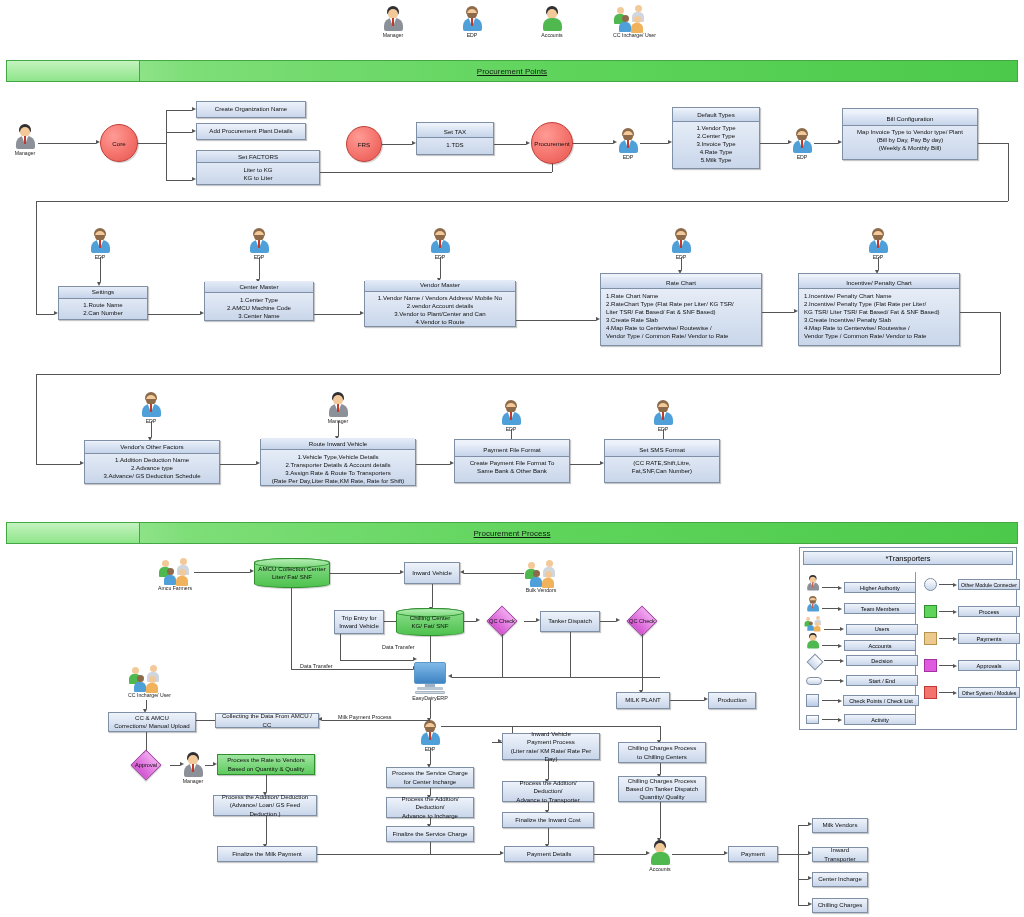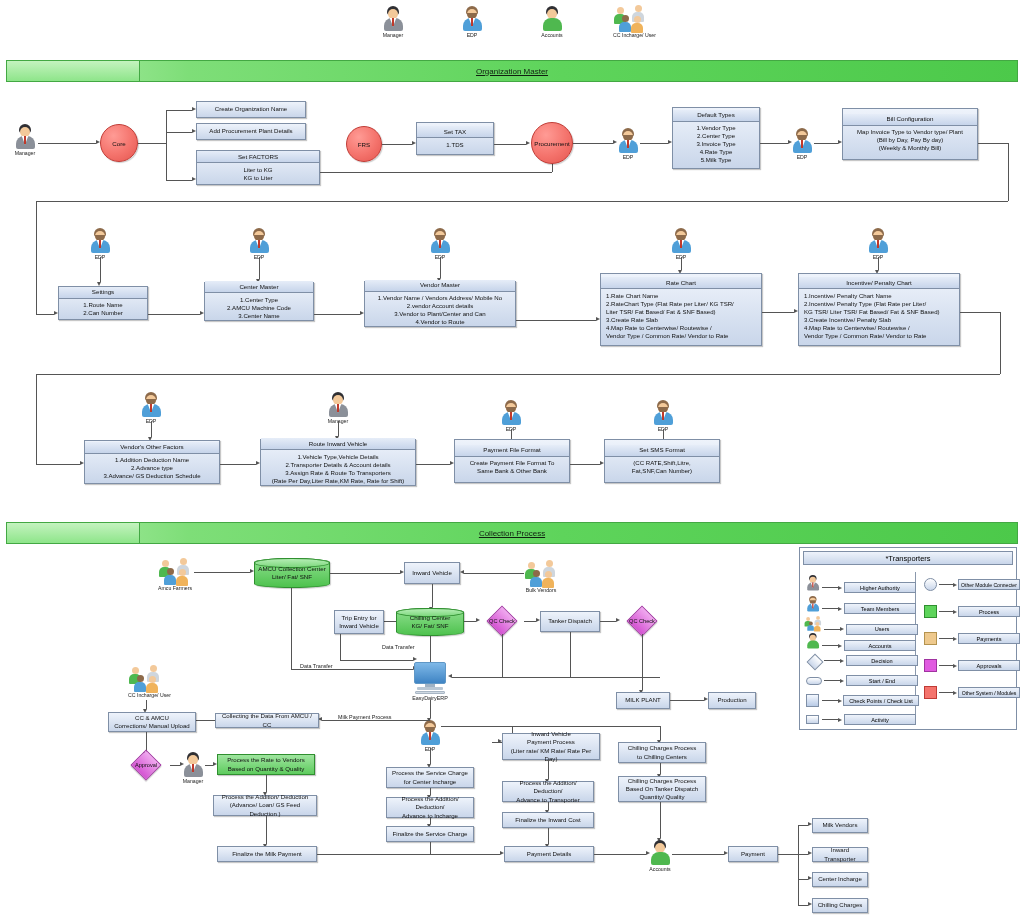--- a/index.html
+++ b/index.html
@@ -280,21 +280,21 @@
       <div class="u" style="left:17px;top:11px;">
           <div class="h" style="background:#f3c99a;"></div>
           <div class="b" style="background:#f0b35b;"></div>
         </div>
     </div>
     <div class="lbl">CC Incharge/ User</div>
   </div>
 
   <div class="banner" style="left:6px;top:60px;width:1012px;">
     <div class="lead"></div>
-    <div class="btitle">Organization Master</div>
+    <div class="btitle">Procurement Points</div>
   </div>
 
   <div class="person manager" style="left:14px;top:124px;">
     <div class="fig">
         <div class="hair"></div>
         <div class="head"></div>
         <div class="body"></div>
         <div class="shirt"></div>
         <div class="tie"></div>
       </div>
@@ -626,21 +626,21 @@
   <div class="arw d" style="left:660.4px;top:439px;"></div>
 
   <div class="box" style="left:604px;top:439px;width:116px;height:44px;">
     <div class="hdr">Set SMS Format</div>
     <div class="body">(CC RATE,Shift,Litre,
 Fat,SNF,Can Number)</div>
   </div>
 
   <div class="banner" style="left:6px;top:522px;width:1012px;">
     <div class="lead"></div>
-    <div class="btitle">Collection  Process</div>
+    <div class="btitle">Procurement  Process</div>
   </div>
 
   <div class="group" style="left:158px;top:558px;">
     <div class="gfig">
       <div class="u" style="left:0;top:2px;">   
           <div class="h" style="background:#f3c99a;"></div>
           <div class="b" style="background:#4fb84f;"></div>
         </div>
       <div class="u" style="left:18px;top:0px;">
           <div class="h" style="background:#f3c99a;"></div>

